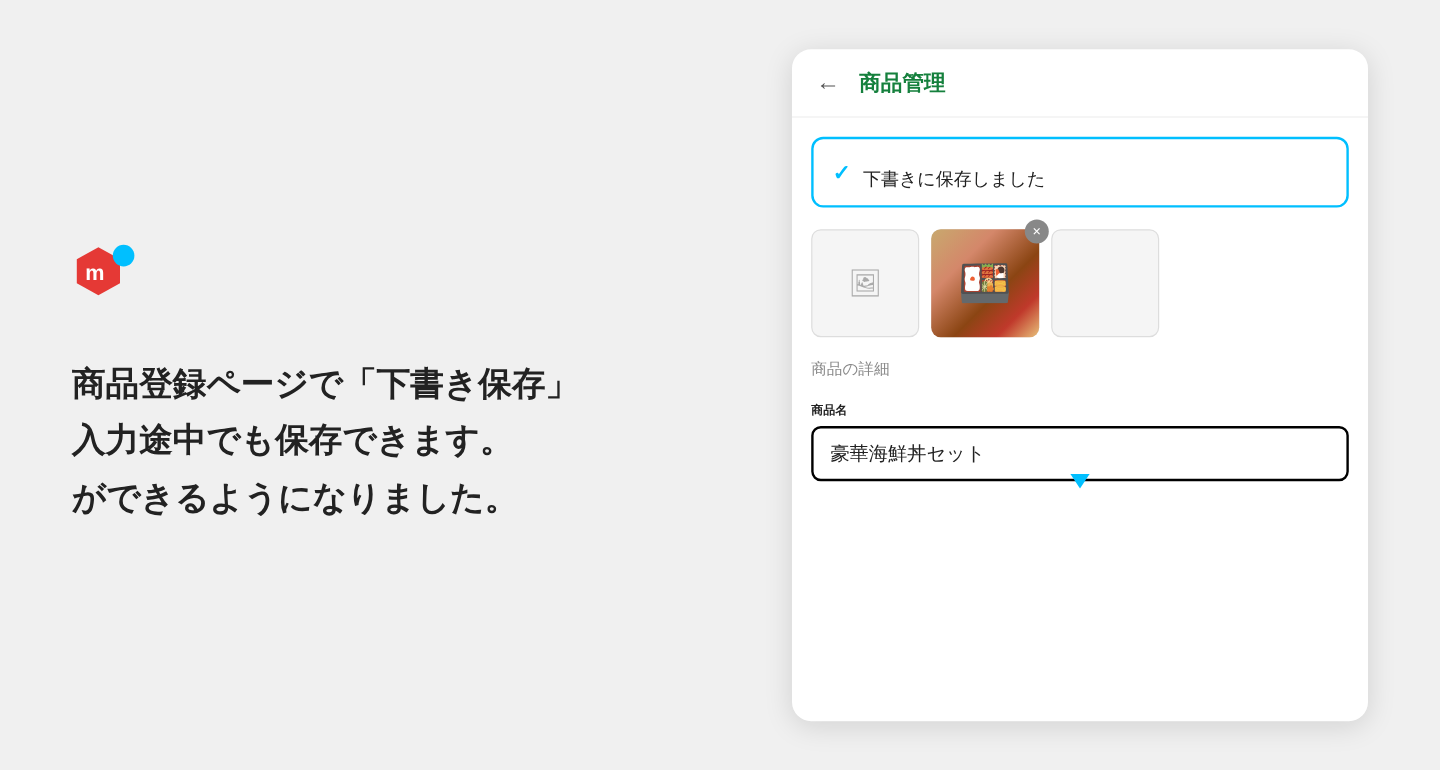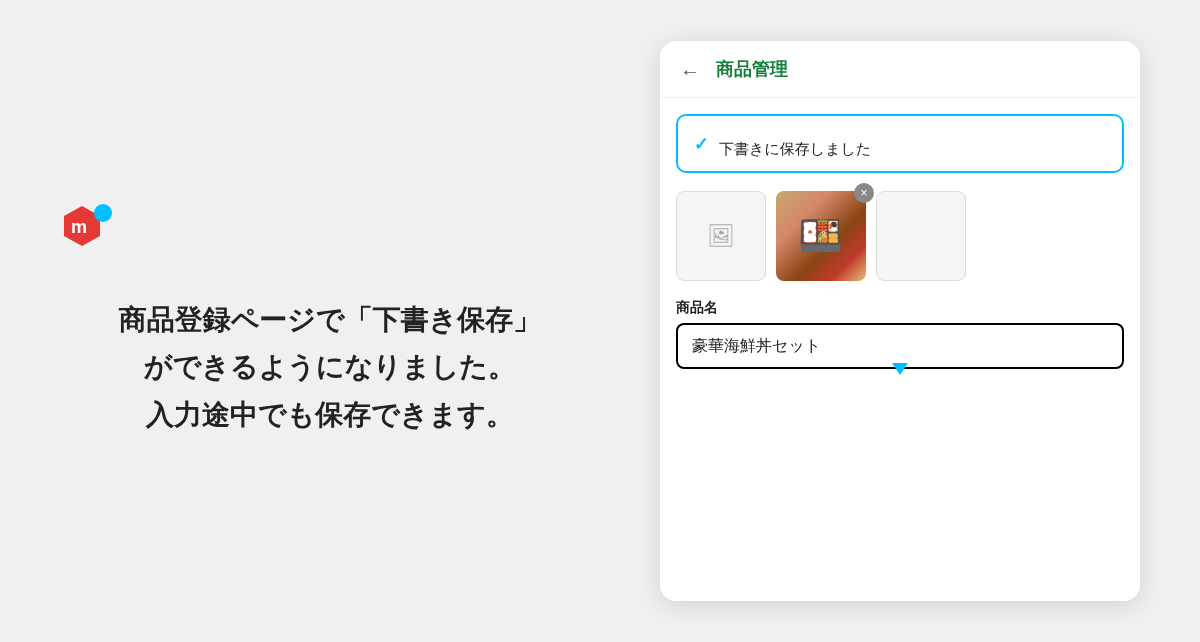--- a/index.html
+++ b/index.html
@@ -58,21 +58,20 @@
       font-weight: 700;
       color: #222;
       letter-spacing: 1px;
     }
 
     .main-text {
       font-size: 28px;
       font-weight: 700;
       color: #222;
       line-height: 1.7;
-      text-align: center;
     }
 
     
     .right-panel {
       width: 480px;
       background: #fff;
       border-radius: 16px;
       box-shadow: 0 4px 24px rgba(0,0,0,0.13);
       overflow: hidden;
       padding: 0;
@@ -222,21 +221,21 @@
 
     
     .section-label {
       font-size: 13px;
       color: #888;
       margin-top: 4px;
     }
 
     
     .field-label {
-      font-size: 14px;
+      font-size: 10px;
       font-weight: 700;
       color: #222;
       margin-top: 4px;
     }
 
     .field-input-wrapper {
       position: relative;
       margin-top: 6px;
     }
 
@@ -273,22 +272,22 @@
         <polygon points="22,2 40,12 40,32 22,42 4,32 4,12" fill="#e53935" rx="4"></polygon>
 
         <text x="11" y="29" font-family="Arial" font-weight="bold" font-size="18" fill="white">m</text>
       </svg>
       <div class="logo-dot"></div>
     </div>
   </div>
 
   <div class="main-text">
     <div>商品登録ページで「下書き保存」</div>
+    <div>入力途中でも保存できます。</div>
     <div>ができるようになりました。</div>
-    <div>入力途中でも保存できます。</div>
   </div>
 </div>
 
 <div class="right-panel">
 
   <div class="phone-header">
     <span class="back-arrow">←</span>
     <span class="phone-title">商品管理</span>
   </div>
 
@@ -307,20 +306,21 @@
       </div>
 
       <div class="image-uploaded">
         <div class="food-image">🍱</div>
         <div class="close-badge">×</div>
       </div>
 
       <div class="image-empty"></div>
     </div>
 
+    <div class="section-label">商品の詳細</div>
 
     <div>
       <div class="field-label">商品名</div>
       <div class="field-input-wrapper">
         <input class="field-input" type="text" value="豪華海鮮丼セット" style="">
         <div class="cursor-indicator"></div>
       </div>
     </div>
 
   </div>

